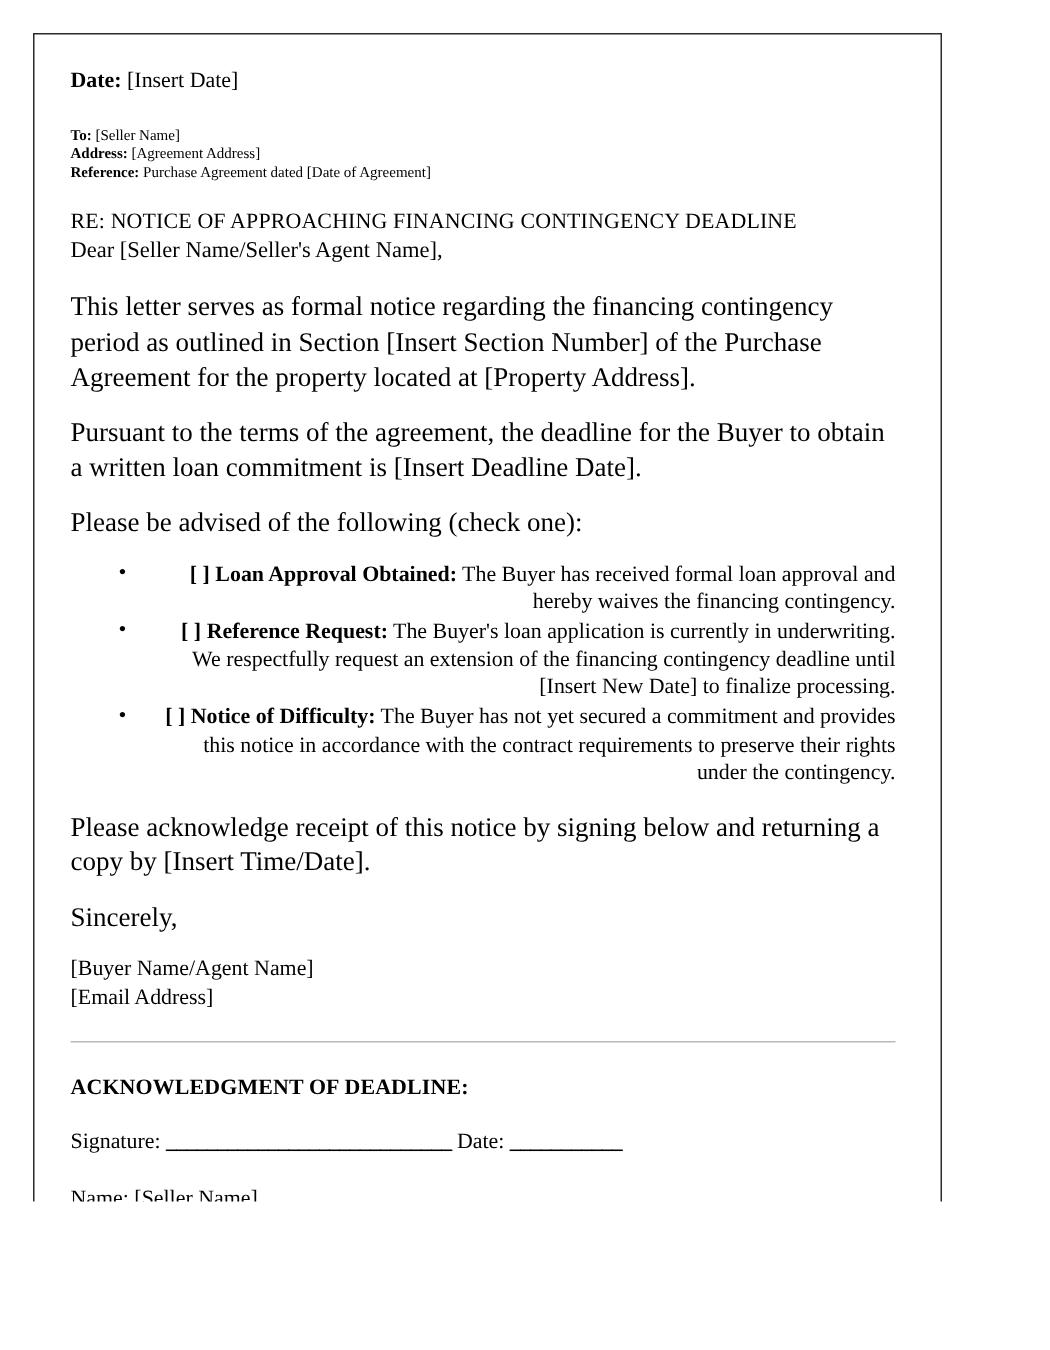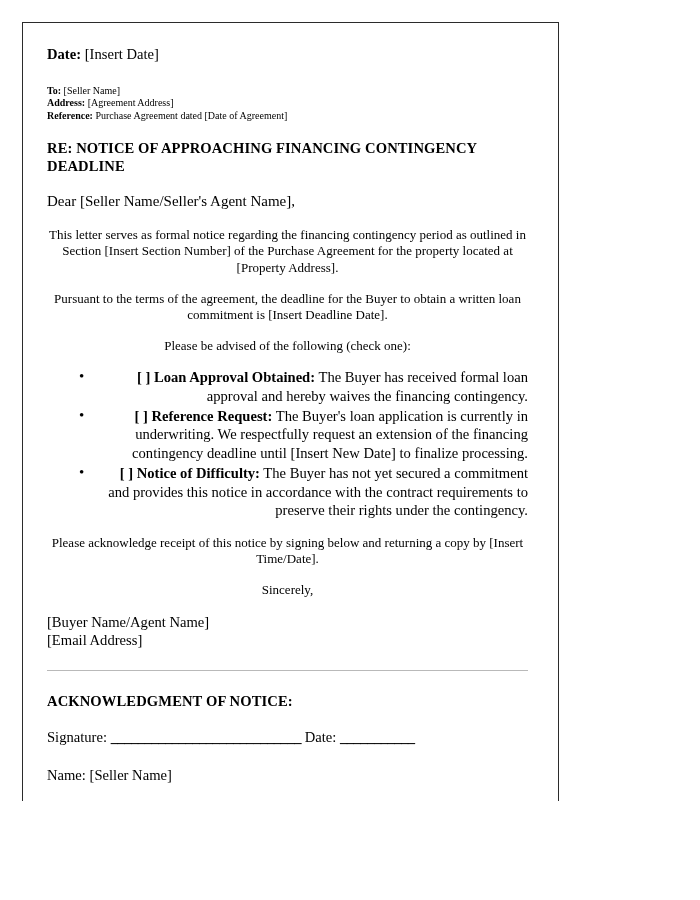--- a/index.html
+++ b/index.html
@@ -13,53 +13,53 @@
     overflow: hidden;
     font-family: "Liberation Serif", "DejaVu Serif", serif;
     color: #000000;
   }
 
   
   .page-sheet {
     position: absolute;
     left: 22px;
     top: 22px;
-    width: 537px;
+    width: 606px;
     height: 779px;
     box-sizing: border-box;
     border: 1.4px solid #2b2b2b;
     border-bottom: none;
     background: #ffffff;
     overflow: hidden;
   }
 
   .page-body {
     padding: 22px 30px 0 24px;
   }
 
   p, .block {
     margin: 0 0 14px 0;
-    font-size: 13px;
-    line-height: 1.28;
-    text-align: center;
+    font-size: 18px;
+    line-height: 1.28;
+    text-align: left;
   }
 
   .addr-block {
     margin: 0 0 16px 0;
     font-size: 10px;
     line-height: 1.28;
   }
   .addr-line { display: block; }
 
   b, .bold { font-weight: bold; }
 
   .re-heading {
     font-size: 14.6px;
-    font-weight: bold;
-    margin: 0 0 16px 0;
+    font-weight: normal;
+    margin: 0 0 1px 0;
     letter-spacing: 0.1px;
     line-height: 1.25;
   }
 
   .date-line {
     font-size: 14.6px;
     line-height: 1.28;
     margin: 0 0 21px 0;
   }
 
@@ -183,21 +183,21 @@
 
     <p>Sincerely,</p>
 
     <div class="sign-block">
       <span class="sign-line">[Buyer Name/Agent Name]</span>
       <span class="sign-line">[Email Address]</span>
     </div>
 
     <hr class="divider">
 
-    <div class="ack-heading">ACKNOWLEDGMENT OF NOTICE:</div>
+    <div class="ack-heading">ACKNOWLEDGMENT OF DEADLINE:</div>
 
     <div class="sig-row">
       <span>Signature:</span>
       <span class="rule-fill">____________________________</span>
       <span>Date:</span>
       <span class="rule-fill">___________</span>
     </div>
 
     <div class="name-row">
       <span>Name:</span>

